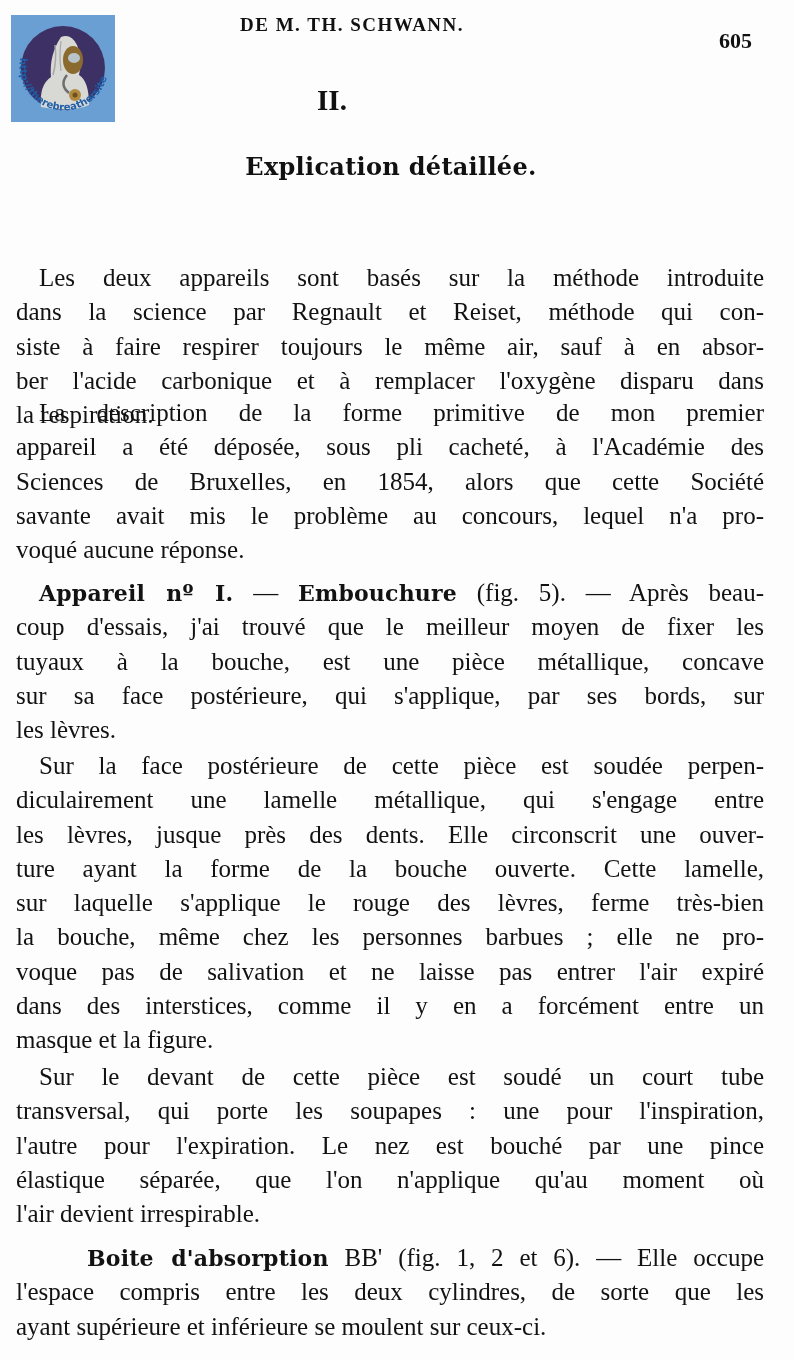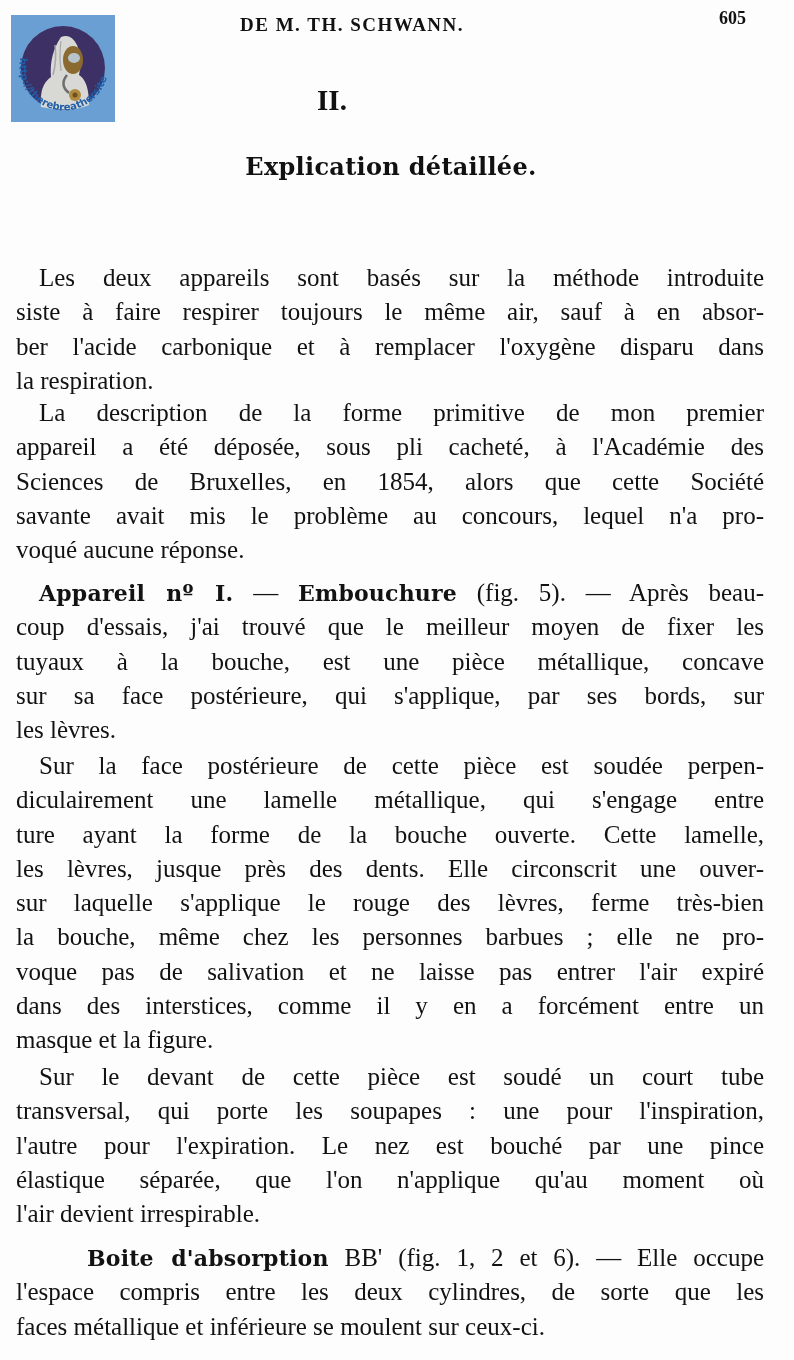--- a/index.html
+++ b/index.html
@@ -7,21 +7,21 @@
          font-family: "DejaVu Serif", "Liberation Serif", serif; color: #111; }
   .page { position: absolute; left: 0; top: 0; width: 794px; height: 1360px; background: #fdfdfd; }
 
   .logo { position: absolute; left: 11px; top: 15px; width: 104px; height: 107px;
           background: #6a9fd4; }
   .logo svg { display: block; width: 104px; height: 107px; }
 
   .running-head { position: absolute; top: 14px; left: 240px; width: 400px;
                   font-size: 19px; letter-spacing: 1.5px; font-weight: bold;
                   font-family: "Liberation Serif", serif; text-align: left; }
-  .page-number { position: absolute; top: 8px; left: 719px; font-size: 18px;
+  .page-number { position: absolute; top: 28px; left: 719px; font-size: 22px;
                  font-weight: bold; font-family: "Liberation Serif", serif; text-align: center; }
 
   .section-number { position: absolute; top: 84px; left: 0; width: 680px; text-align: center;
                     font-size: 29px; font-weight: bold; font-family: "Liberation Serif", serif;
                     padding-left: 0px; box-sizing: border-box; }
   .section-number span { position: relative; left: -8px; }
   .section-title { position: absolute; top: 152px; left: 0; width: 794px; text-align: center;
                    font-size: 24px; font-weight: bold; font-family: "DejaVu Serif", serif;
                    letter-spacing: 0.3px; }
   .section-title span { position: relative; left: -6px; }
@@ -72,20 +72,21 @@
   </div>
 
   <div class="running-head">DE M. TH. SCHWANN.</div>
   <div class="page-number">605</div>
 
   <div class="section-number"><span>II.</span></div>
   <div class="section-title"><span>Explication détaillée.</span></div>
 
   <div class="body-text" id="p1">
     <span class="line" style="padding-left: 23px; white-space: nowrap; display: block;"><span style="white-space: nowrap; word-spacing: 0px;">Les deux appareils sont basés sur la méthode introduite</span></span>
+    <span class="line" style="white-space: nowrap; display: block;"><span style="white-space: nowrap; word-spacing: 0px;">dans la science par Regnault et Reiset, méthode qui con-</span></span>
     <span class="line" style="white-space: nowrap; display: block;"><span style="white-space: nowrap; word-spacing: 0px;">siste à faire respirer toujours le même air, sauf à en absor-</span></span>
     <span class="line" style="white-space: nowrap; display: block;"><span style="white-space: nowrap; word-spacing: 0px;">ber l'acide carbonique et à remplacer l'oxygène disparu dans</span></span>
     <span class="line last">la respiration.</span>
   </div>
 
   <div class="body-text" id="p2">
     <span class="line" style="padding-left: 23px; white-space: nowrap; display: block;"><span style="white-space: nowrap; word-spacing: 0px;">La description de la forme primitive de mon premier</span></span>
     <span class="line" style="white-space: nowrap; display: block;"><span style="white-space: nowrap; word-spacing: 0px;">appareil a été déposée, sous pli cacheté, à l'Académie des</span></span>
     <span class="line" style="white-space: nowrap; display: block;"><span style="white-space: nowrap; word-spacing: 0px;">Sciences de Bruxelles, en 1854, alors que cette Société</span></span>
     <span class="line" style="white-space: nowrap; display: block;"><span style="white-space: nowrap; word-spacing: 0px;">savante avait mis le problème au concours, lequel n'a pro-</span></span>
@@ -96,36 +97,36 @@
     <span class="line" style="padding-left: 23px; white-space: nowrap; display: block;"><span style="white-space: nowrap; word-spacing: -0.00173611px;"><span class="heading-inline">Appareil nº I.</span><span> — </span><span class="heading-inline">Embouchure</span><span> (fig. 5). — Après beau-</span></span></span>
     <span class="line" style="white-space: nowrap; display: block;"><span style="white-space: nowrap; word-spacing: 0px;">coup d'essais, j'ai trouvé que le meilleur moyen de fixer les</span></span>
     <span class="line" style="white-space: nowrap; display: block;"><span style="white-space: nowrap; word-spacing: 0px;">tuyaux à la bouche, est une pièce métallique, concave</span></span>
     <span class="line" style="white-space: nowrap; display: block;"><span style="white-space: nowrap; word-spacing: 0px;">sur sa face postérieure, qui s'applique, par ses bords, sur</span></span>
     <span class="line last">les lèvres.</span>
   </div>
 
   <div class="body-text" id="p4">
     <span class="line" style="padding-left: 23px; white-space: nowrap; display: block;"><span style="white-space: nowrap; word-spacing: 0px;">Sur la face postérieure de cette pièce est soudée perpen-</span></span>
     <span class="line" style="white-space: nowrap; display: block;"><span style="white-space: nowrap; word-spacing: 0px;">diculairement une lamelle métallique, qui s'engage entre</span></span>
+    <span class="line" style="white-space: nowrap; display: block;"><span style="white-space: nowrap; word-spacing: 0px;">les lèvres, jusque près des dents. Elle circonscrit une ouver-</span></span>
     <span class="line" style="white-space: nowrap; display: block;"><span style="white-space: nowrap; word-spacing: 0px;">ture ayant la forme de la bouche ouverte. Cette lamelle,</span></span>
-    <span class="line" style="white-space: nowrap; display: block;"><span style="white-space: nowrap; word-spacing: 0px;">les lèvres, jusque près des dents. Elle circonscrit une ouver-</span></span>
     <span class="line" style="white-space: nowrap; display: block;"><span style="white-space: nowrap; word-spacing: 0px;">sur laquelle s'applique le rouge des lèvres, ferme très-bien</span></span>
     <span class="line" style="white-space: nowrap; display: block;"><span style="white-space: nowrap; word-spacing: 0px;">la bouche, même chez les personnes barbues ; elle ne pro-</span></span>
     <span class="line" style="white-space: nowrap; display: block;"><span style="white-space: nowrap; word-spacing: 0px;">voque pas de salivation et ne laisse pas entrer l'air expiré</span></span>
     <span class="line" style="white-space: nowrap; display: block;"><span style="white-space: nowrap; word-spacing: 0px;">dans des interstices, comme il y en a forcément entre un</span></span>
     <span class="line last">masque et la figure.</span>
   </div>
 
   <div class="body-text" id="p5">
     <span class="line" style="padding-left: 23px; white-space: nowrap; display: block;"><span style="white-space: nowrap; word-spacing: 0px;">Sur le devant de cette pièce est soudé un court tube</span></span>
     <span class="line" style="white-space: nowrap; display: block;"><span style="white-space: nowrap; word-spacing: 0px;">transversal, qui porte les soupapes : une pour l'inspiration,</span></span>
     <span class="line" style="white-space: nowrap; display: block;"><span style="white-space: nowrap; word-spacing: 0px;">l'autre pour l'expiration. Le nez est bouché par une pince</span></span>
     <span class="line" style="white-space: nowrap; display: block;"><span style="white-space: nowrap; word-spacing: 0px;">élastique séparée, que l'on n'applique qu'au moment où</span></span>
     <span class="line last">l'air devient irrespirable.</span>
   </div>
 
   <div class="body-text" id="p6">
     <span class="line" style="padding-left: 23px; white-space: nowrap; display: block;"><span style="white-space: nowrap; word-spacing: 0px; margin-left: 48px;"><span class="heading-inline">Boite d'absorption</span><span> BB' (fig. 1, 2 et 6). — Elle occupe</span></span></span>
     <span class="line" style="white-space: nowrap; display: block;"><span style="white-space: nowrap; word-spacing: 0px;">l'espace compris entre les deux cylindres, de sorte que les</span></span>
-    <span class="line last">faces métallique et inférieure se moulent sur ceux-ci.</span>
+    <span class="line last">ayant supérieure et inférieure se moulent sur ceux-ci.</span>
   </div>
 
 </div>
 
 </body></html>

